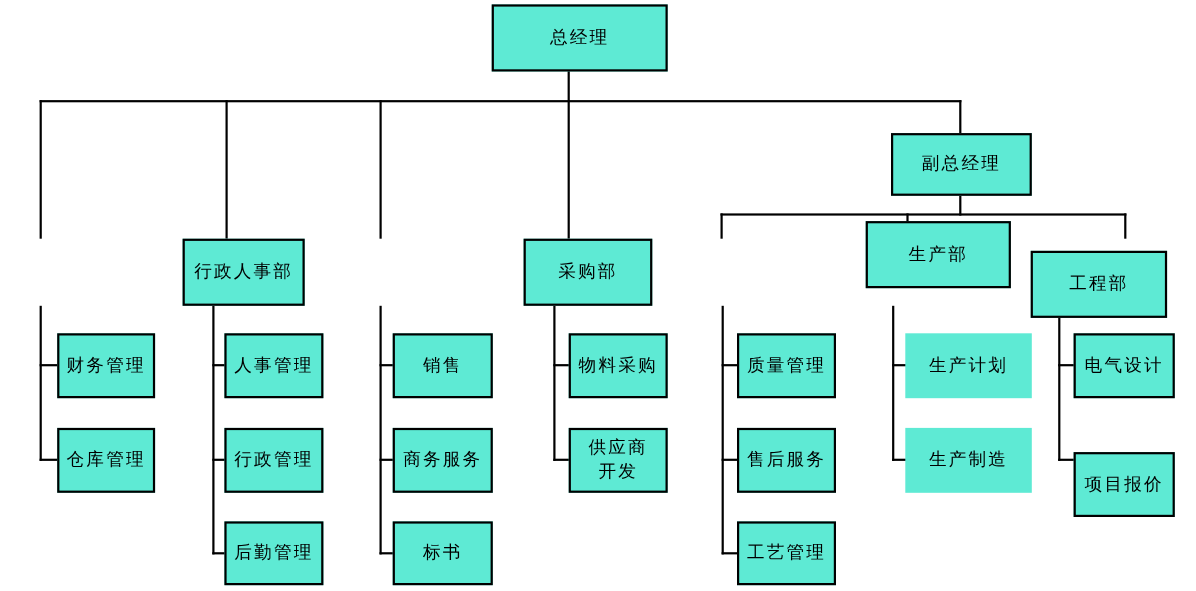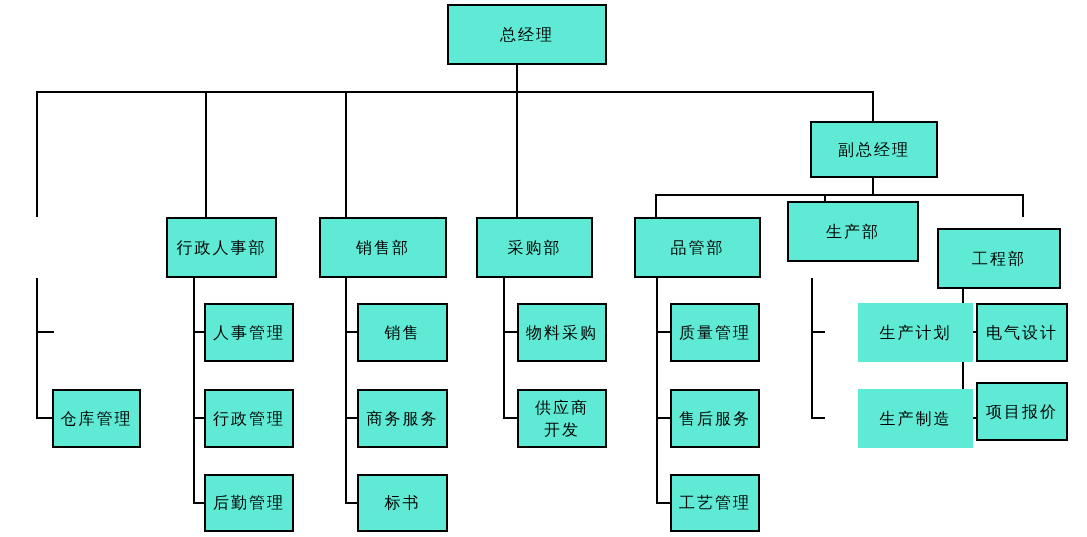--- a/index.html
+++ b/index.html
@@ -11,21 +11,21 @@
     overflow:hidden;
   }
   .node{
     position:absolute;
     background:#5eead4;
     border:2px solid #000000;
     box-sizing:border-box;
     display:flex;align-items:center;justify-content:center;
     text-align:center;
   }
-  .node.noborder{border:none;margin-left:35px;}
+  .node.noborder{border:none;}
   .lbl{
     color:#000000;
     font-size:16px;
     letter-spacing:2px;
     line-height:1.35;
     white-space:pre-line;
   }
   .ln{
     position:absolute;
     background:#000000;
@@ -86,36 +86,33 @@
   <div class="node" style="left:447px;top:4px;width:160px;height:61px">
     <span class="lbl">总经理</span>
   </div>
   <div class="node" style="left:810px;top:121px;width:128px;height:57px">
     <span class="lbl">副总经理</span>
   </div>
 
   <div class="node" style="left:166px;top:217px;width:111px;height:61px">
     <span class="lbl">行政人事部</span>
   </div>
-  <div class="node" style="left:319px;top:217px;width:128px;height:61px">
-    <span class="lbl">销售部</span>
-  </div>
   <div class="node" style="left:476px;top:217px;width:117px;height:61px">
     <span class="lbl">采购部</span>
-  </div>
-  <div class="node" style="left:634px;top:217px;width:127px;height:61px">
-    <span class="lbl">品管部</span>
   </div>
   <div class="node" style="left:787px;top:201px;width:132px;height:61px">
     <span class="lbl">生产部</span>
   </div>
   <div class="node" style="left:937px;top:228px;width:124px;height:61px">
     <span class="lbl">工程部</span>
   </div>
 
+  <div class="node" style="left:52px;top:303px;width:89px;height:59px">
+    <span class="lbl">财务管理</span>
+  </div>
   <div class="node" style="left:52px;top:389px;width:89px;height:59px">
     <span class="lbl">仓库管理</span>
   </div>
 
   <div class="node" style="left:204px;top:303px;width:90px;height:59px">
     <span class="lbl">人事管理</span>
   </div>
   <div class="node" style="left:204px;top:389px;width:90px;height:59px">
     <span class="lbl">行政管理</span>
   </div>
@@ -154,17 +151,17 @@
   <div class="node noborder" style="left:823px;top:303px;width:115px;height:59px">
     <span class="lbl">生产计划</span>
   </div>
   <div class="node noborder" style="left:823px;top:389px;width:115px;height:59px">
     <span class="lbl">生产制造</span>
   </div>
 
   <div class="node" style="left:976px;top:303px;width:92px;height:59px">
     <span class="lbl">电气设计</span>
   </div>
-  <div class="node" style="left:976px;top:382px;width:92px;height:59px">
+  <div class="node" style="left:976px;top:411px;width:92px;height:59px">
     <span class="lbl">项目报价</span>
   </div>
 
 </div>
 
 </body></html>

